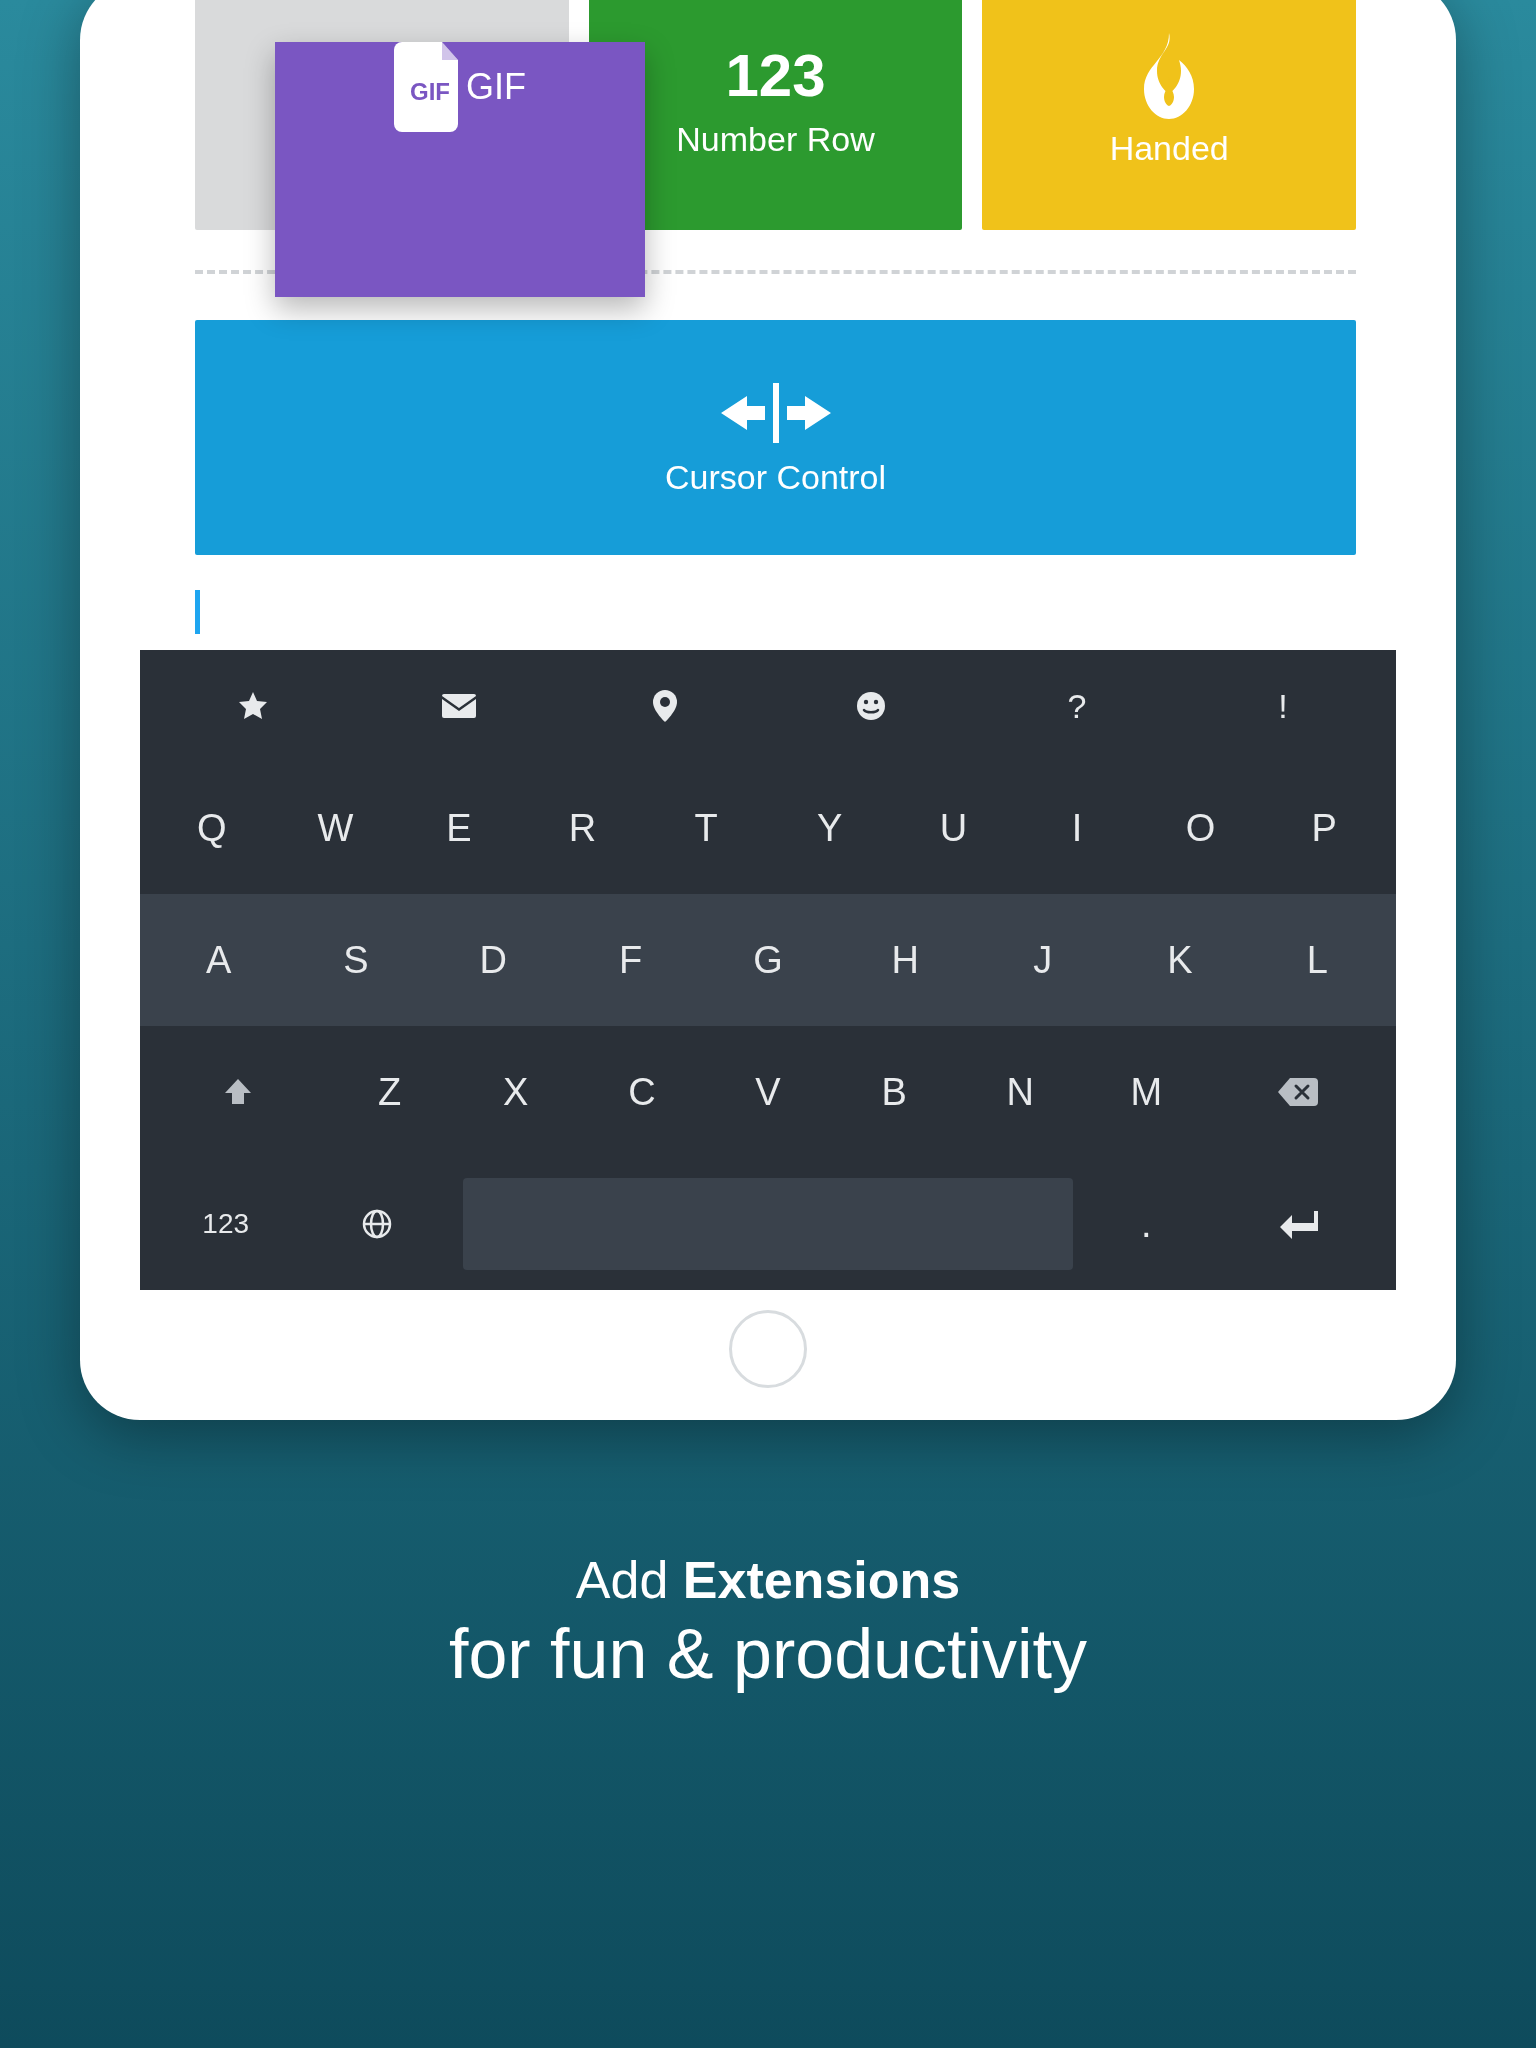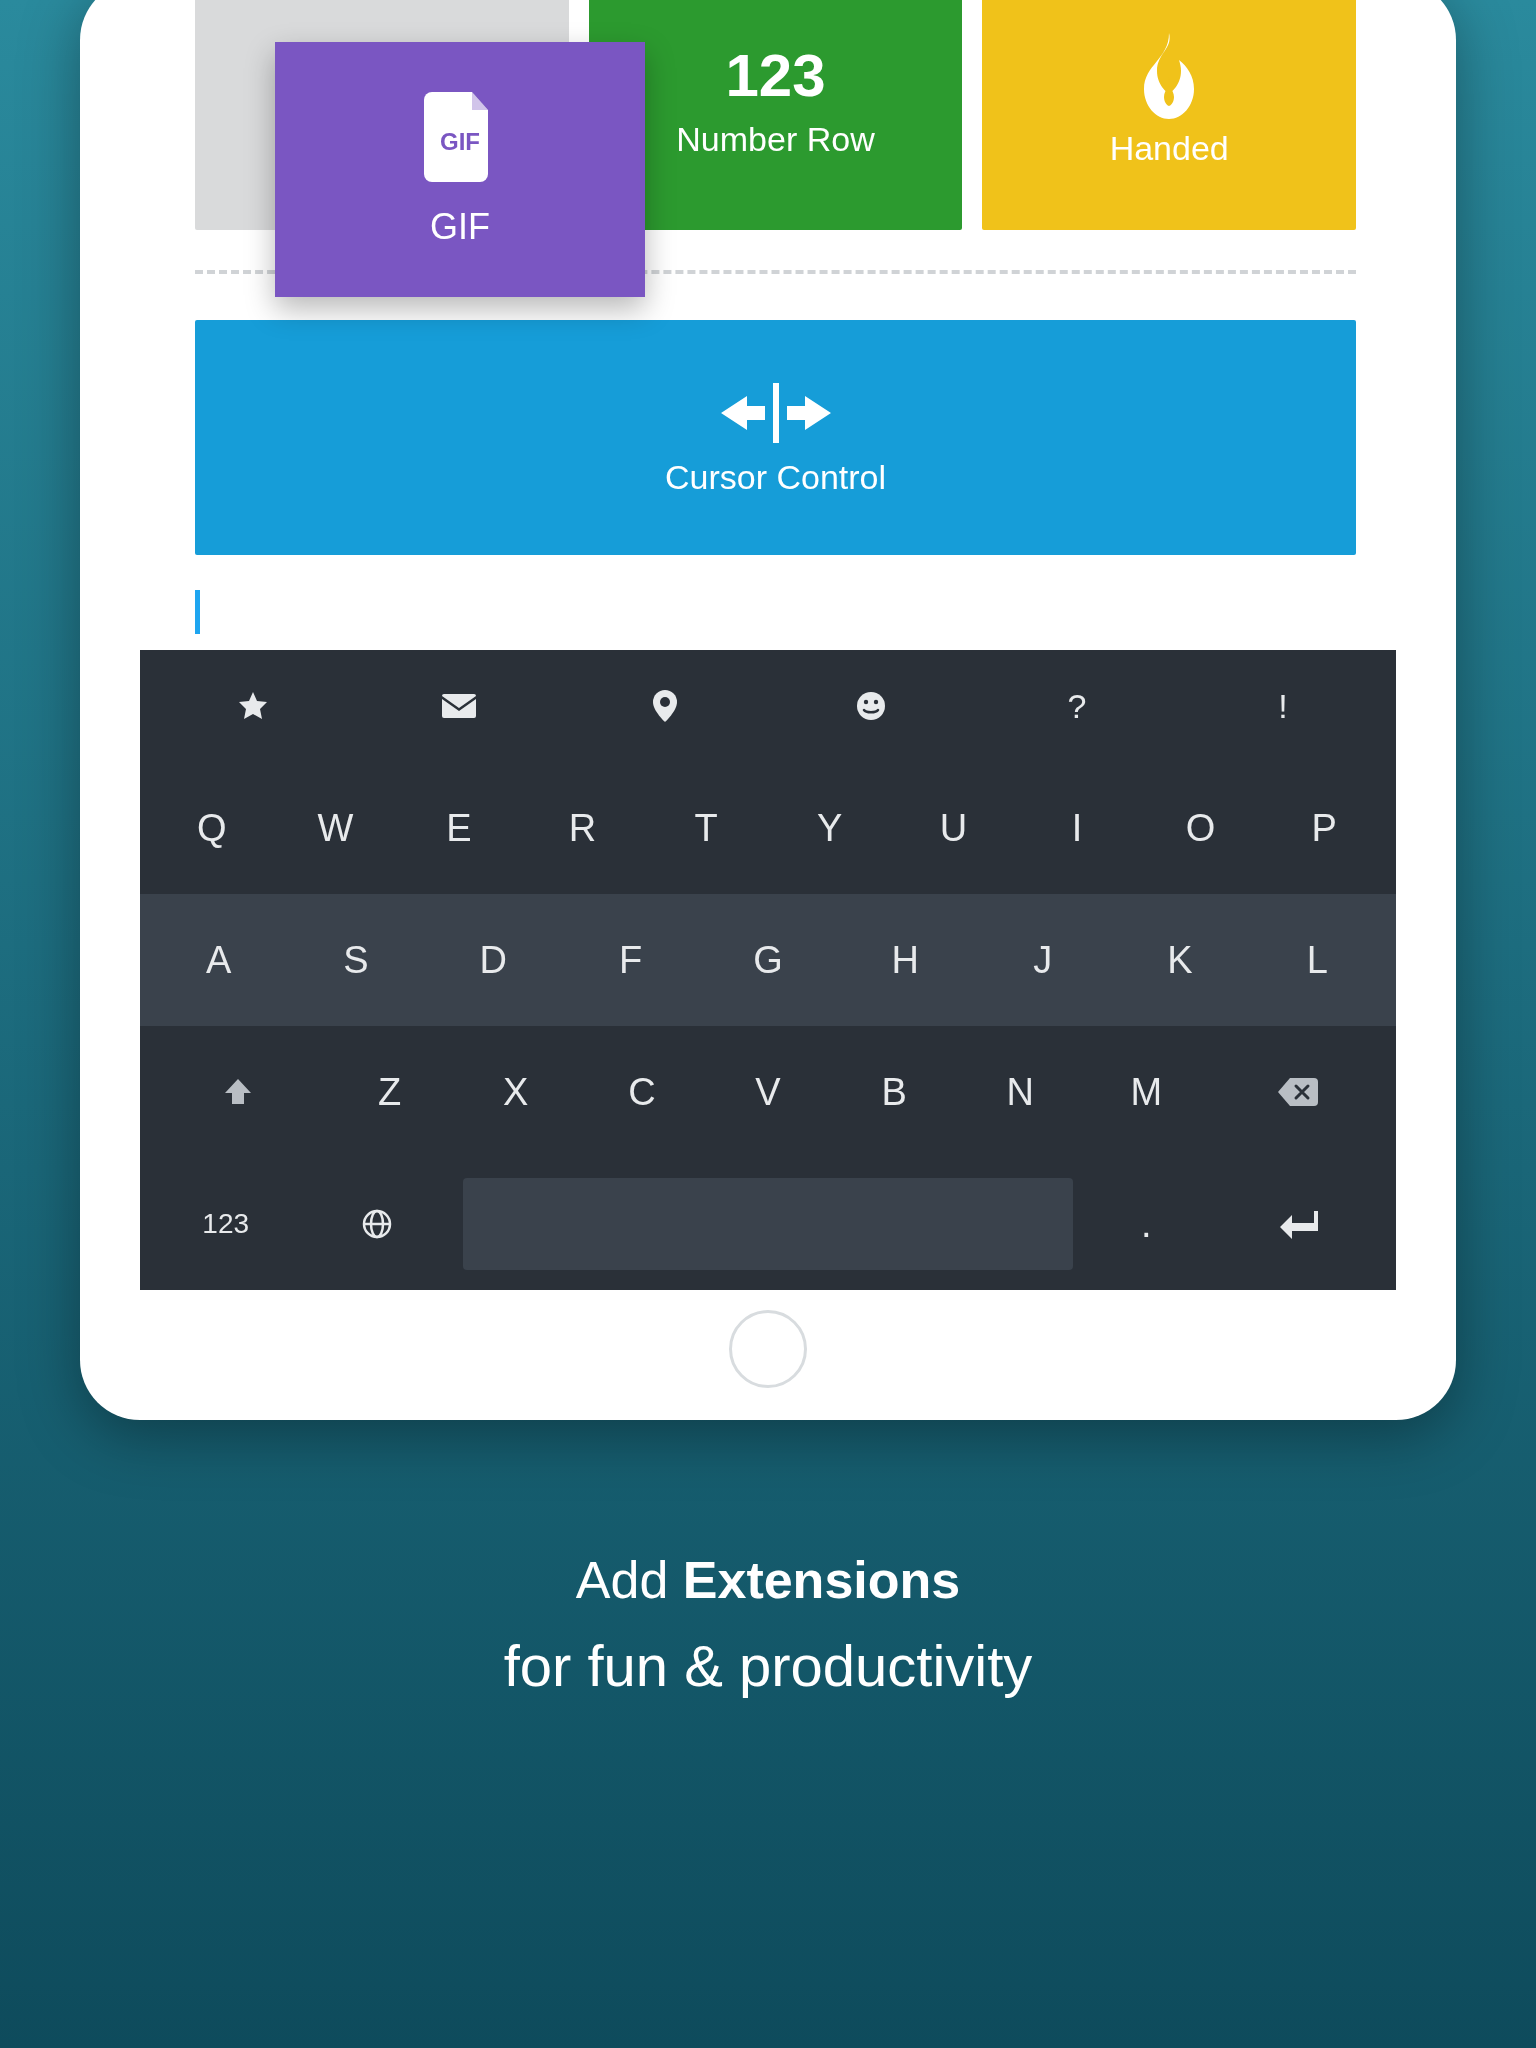--- a/index.html
+++ b/index.html
@@ -85,21 +85,21 @@
   
   .float-tile {
     position: absolute;
     top: 62px;
     left: 135px;
     width: 370px;
     height: 255px;
     background: #7a56c2;
     box-shadow: 0 12px 28px rgba(0,0,0,.28);
     color:#fff;
-    display:flex;flex-direction:column;align-items:center;justify-content:center;
+    display:flex;flex-direction:row;align-items:flex-start;justify-content:center;
     font-size:36px;
   }
   .float-tile .lbl { margin-top:24px; }
 
   
   .input-strip {
     position:absolute;
     left:0; right:0; bottom:640px;
     height:80px;
     background:#fff;
@@ -149,21 +149,21 @@
   
   .caption {
     position: absolute;
     left: 0; right: 0;
     top: 1550px;
     text-align: center;
     color: #fff;
   }
   .caption .l1 { font-size: 52px; font-weight: 300; }
   .caption .l1 b { font-weight: 700; }
-  .caption .l2 { font-size: 58px; font-weight: 300; margin-top: 22px; }
+  .caption .l2 { font-size: 70px; font-weight: 300; margin-top: 4px; }
 
   
   .fade {
     position: absolute;
     left:0; right:0;
     top:590px;
     height:90px;
     background: linear-gradient(180deg, rgba(255,255,255,0) 0%, rgba(255,255,255,.85) 100%);
     pointer-events:none;
   }

